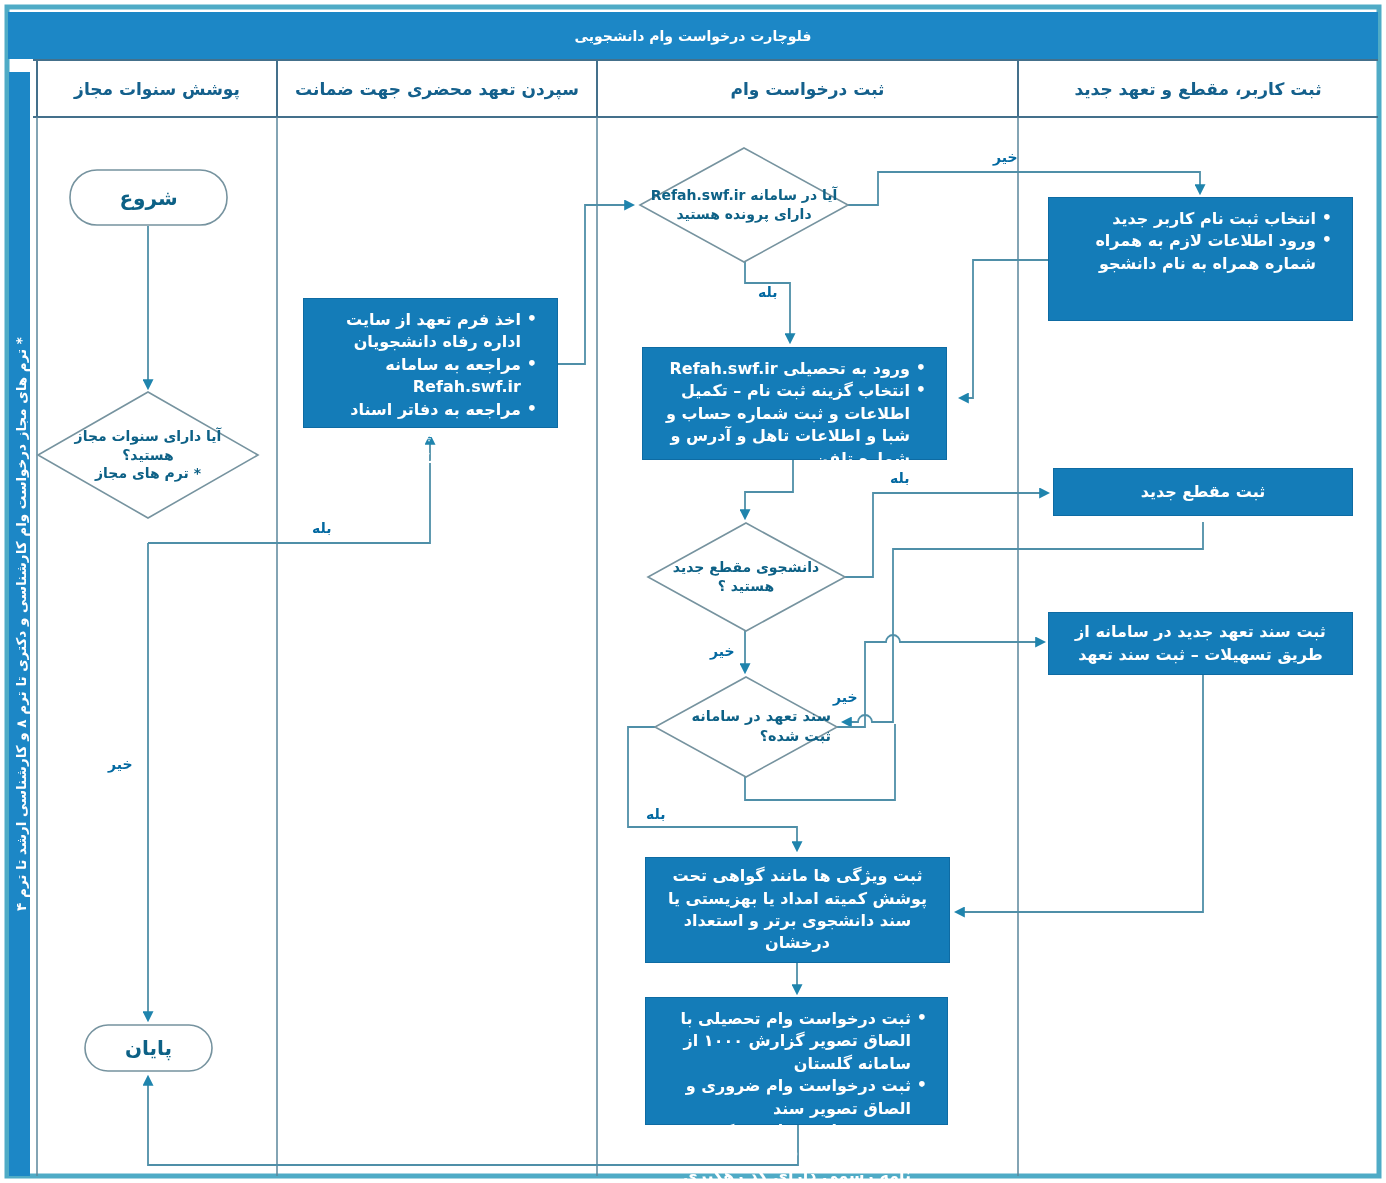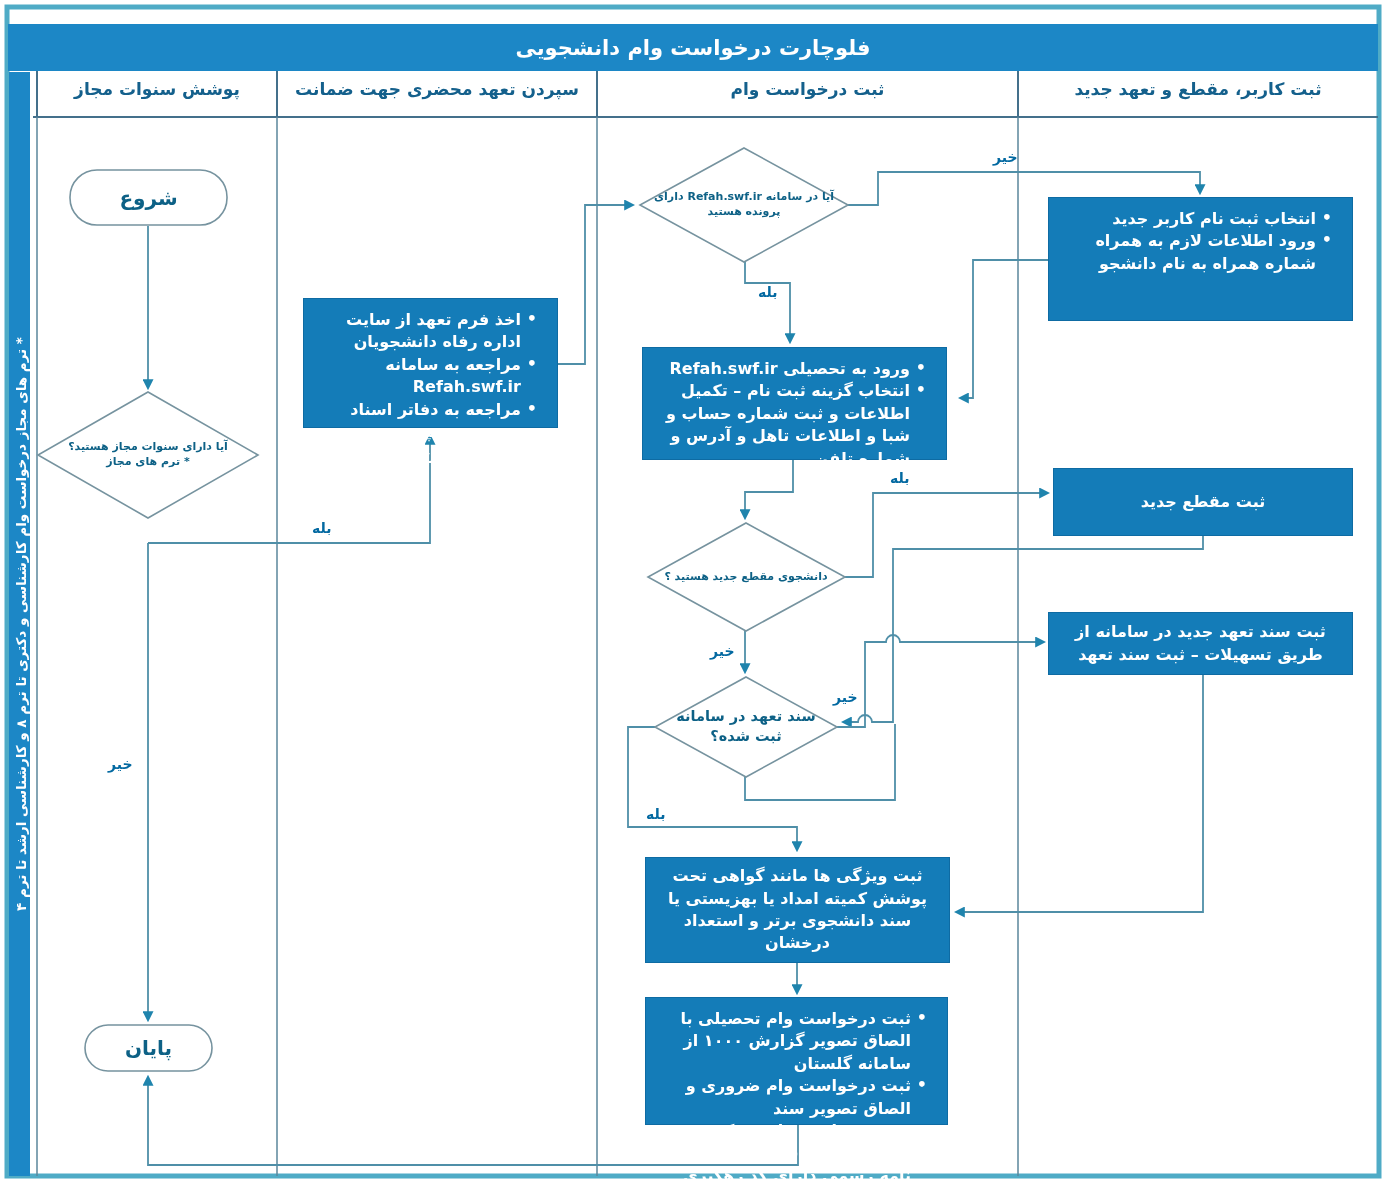--- a/index.html
+++ b/index.html
@@ -4,23 +4,23 @@
 <style>
   html,body{margin:0;padding:0;background:#fff;}
   #stage{
     position:relative;width:1386px;height:1183px;background:#ffffff;
     font-family:"DejaVu Sans",sans-serif;overflow:hidden;direction:rtl;
   }
   #flow-svg{position:absolute;left:0;top:0;z-index:1;}
   .abs{position:absolute;z-index:2;}
   
   .band{
-    left:8px;top:24px;width:1370px;height:47px;background:#1C87C6;
+    left:8px;top:12px;width:1370px;height:47px;background:#1C87C6;
     display:flex;align-items:center;justify-content:center;
-    color:#fff;font-weight:bold;font-size:21px;z-index:2;
+    color:#fff;font-weight:bold;font-size:14px;z-index:2;
   }
   
   .lane-h{
     top:60px;height:57px;display:flex;align-items:center;justify-content:center;
     color:#14608C;font-weight:bold;font-size:17px;z-index:2;
   }
   
   .side-strip{left:9px;top:72px;width:21px;height:1104px;background:#1C87C6;z-index:2;}
   .side-strip .rot{
     position:absolute;left:50%;top:50%;width:1104px;height:21px;
@@ -34,21 +34,21 @@
     direction:rtl;text-align:right;z-index:2;box-sizing:border-box;
     padding:10px 12px 8px 8px;border:1px solid #0e6ba3;
   }
   .pbox.center{display:flex;align-items:center;justify-content:center;text-align:center;padding:4px 10px;}
   .b-item{position:relative;padding-right:24px;}
   .b-item::before{content:"\2022";position:absolute;right:8px;top:-1px;font-size:16px;}
   .b-note{padding-right:2px;}
   
   .dtext{
     display:flex;flex-direction:column;align-items:center;justify-content:center;
-    color:#0D6186;font-weight:bold;font-size:11px;line-height:1.35;text-align:center;
+    color:#0D6186;font-weight:bold;font-size:14px;line-height:1.35;text-align:center;
     direction:rtl;z-index:2;
   }
   .term{
     display:flex;align-items:center;justify-content:center;
     color:#0D6186;font-weight:bold;font-size:20px;z-index:2;
   }
   
   .lbl{color:#0369a1;font-weight:bold;font-size:14px;z-index:2;white-space:nowrap;}
 </style>
 </head>
@@ -138,41 +138,41 @@
   <div class="abs dtext" style="left:56px;top:405px;width:184px;height:100px;">
     <span>آیا دارای سنوات مجاز هستید؟</span>
     <span>* ترم های مجاز</span>
   </div>
   <div class="abs dtext" style="left:650px;top:158px;width:188px;height:94px;">
     <span>آیا در سامانه Refah.swf.ir دارای پرونده هستید</span>
   </div>
   <div class="abs dtext" style="left:656px;top:545px;width:180px;height:64px;">
     <span>دانشجوی مقطع جدید هستید ؟</span>
   </div>
-  <div class="abs dtext" style="left:661px;top:697px;width:170px;height:60px;font-size:14.5px;">
+  <div class="abs dtext" style="left:661px;top:697px;width:170px;height:60px;font-size:14.5px;text-align:right;">
     <span>سند تعهد در سامانه ثبت شده؟</span>
   </div>
 
   <div class="abs pbox" style="left:303px;top:298px;width:255px;height:130px;">
     <div class="b-item">اخذ فرم تعهد از سایت اداره رفاه دانشجویان</div>
     <div class="b-item">مراجعه به سامانه Refah.swf.ir</div>
     <div class="b-item">مراجعه به دفاتر اسناد رسمی و سپردن تعهد به همراه ضامن</div>
   </div>
 
   <div class="abs pbox" style="left:1048px;top:197px;width:305px;height:124px;">
     <div class="b-item">انتخاب ثبت نام کاربر جدید</div>
     <div class="b-item">ورود اطلاعات لازم به همراه شماره همراه به نام دانشجو</div>
   </div>
 
   <div class="abs pbox" style="left:642px;top:347px;width:305px;height:113px;">
     <div class="b-item">ورود به تحصیلی Refah.swf.ir</div>
     <div class="b-item">انتخاب گزینه ثبت نام – تکمیل اطلاعات و ثبت شماره حساب و شبا و اطلاعات تاهل و آدرس و شماره تلفن</div>
   </div>
 
-  <div class="abs pbox center" style="left:1053px;top:468px;width:300px;height:68px;">
+  <div class="abs pbox center" style="left:1053px;top:468px;width:300px;height:48px;">
     <span>ثبت مقطع جدید</span>
   </div>
 
   <div class="abs pbox center" style="left:1048px;top:612px;width:305px;height:63px;">
     <span>ثبت سند تعهد جدید در سامانه از طریق تسهیلات – ثبت سند تعهد</span>
   </div>
 
   <div class="abs pbox center" style="left:645px;top:857px;width:305px;height:106px;">
     <span>ثبت ویژگی ها مانند گواهی تحت پوشش کمیته امداد یا بهزیستی یا سند دانشجوی برتر و استعداد درخشان</span>
   </div>

